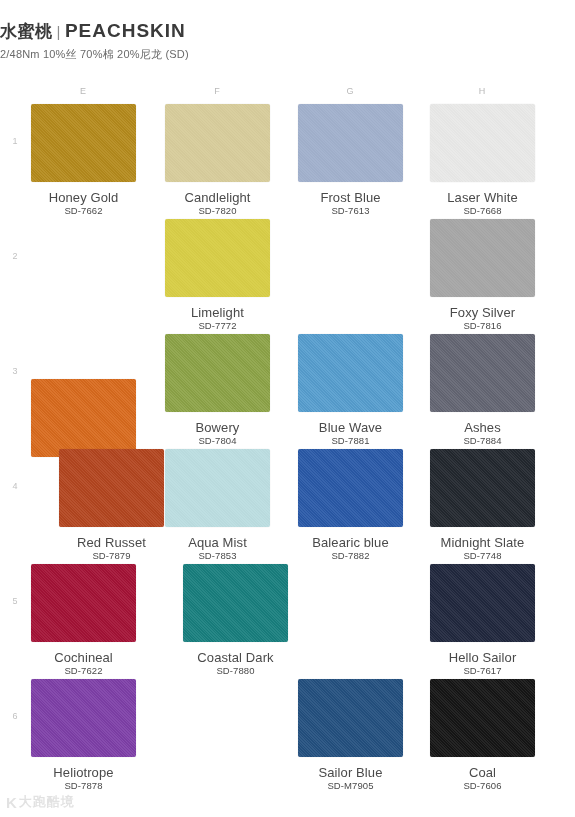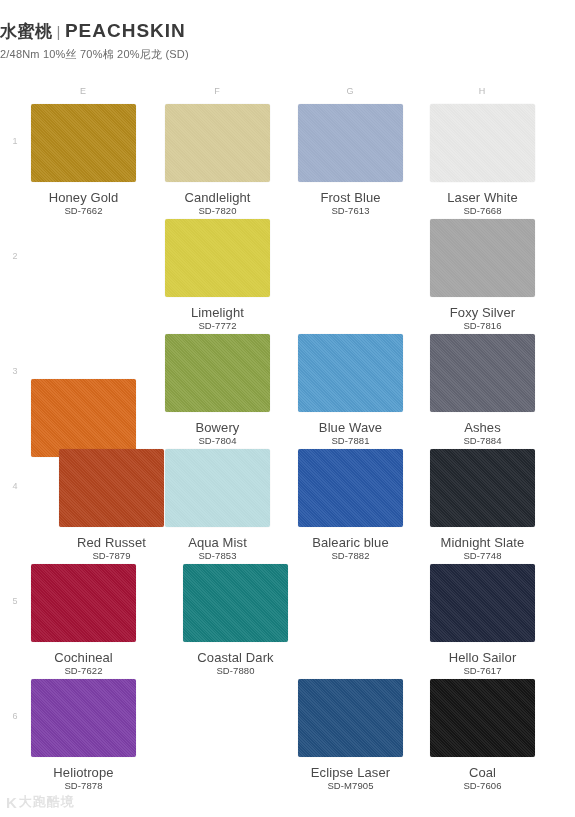--- a/index.html
+++ b/index.html
@@ -281,21 +281,21 @@
       </div>
       <div class="grid-row">
         <div class="row-number" style="top: 32px;">6</div>
         <div class="cell" style="left: 31px;">
           <div class="swatch" style="background: rgb(138, 69, 184);"></div>
           <div class="cell-name">Heliotrope</div>
           <div class="cell-code">SD-7878</div>
         </div>
         <div class="cell" style="left: 298px;">
           <div class="swatch" style="background: rgb(39, 88, 140);"></div>
-          <div class="cell-name">Eclipse Laser</div>
+          <div class="cell-name">Sailor Blue</div>
           <div class="cell-code">SD-M7905</div>
         </div>
         <div class="cell" style="left: 430px;">
           <div class="swatch" style="background: rgb(24, 24, 24);"></div>
           <div class="cell-name">Coal</div>
           <div class="cell-code">SD-7606</div>
         </div>
       </div>
     </div>
 </div>

